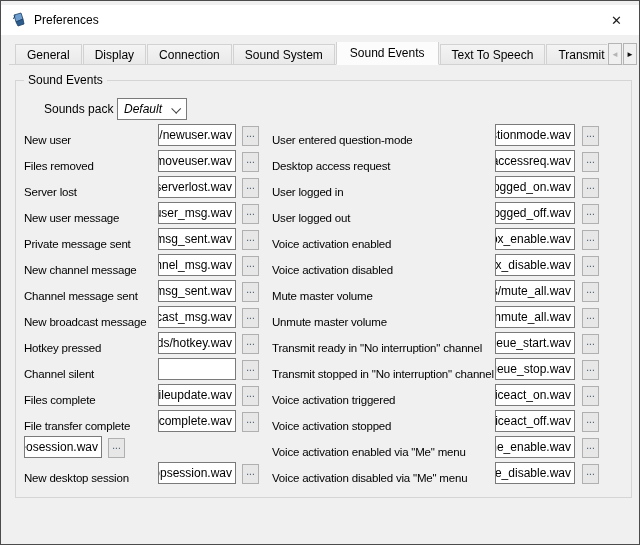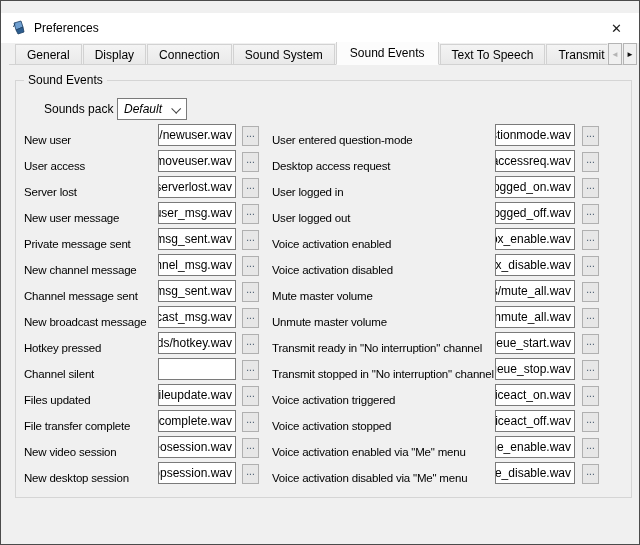--- a/index.html
+++ b/index.html
@@ -7,21 +7,21 @@
     width:640px;height:545px;overflow:hidden;
     font-family:"Liberation Sans","DejaVu Sans",sans-serif;
     font-size:12px;color:#000;background:#bfbfbf;
   }
   .window{
     position:absolute;inset:0;box-sizing:border-box;
     border:1px solid #4b4b4b;background:#f0f0f0;
   }
   
   .titlebar{
-    position:absolute;top:12px;left:0;right:0;height:30px;
+    position:absolute;top:4px;left:0;right:0;height:30px;
     background:#ffffff;display:flex;align-items:center;padding-left:9px;
   }
   .titlebar .app-icon{width:17px;height:17px;margin-right:7px;flex:0 0 auto;}
   .titlebar .title{font-size:12px;color:#000;}
   .close-btn{
     margin-left:auto;width:45px;height:30px;display:flex;
     align-items:center;justify-content:center;
     font-size:13px;color:#1a1a1a;cursor:default;background:transparent;
   }
   
@@ -155,21 +155,21 @@
       </div>
     </div>
 
     <div class="rows left">
         <div class="row">
           <span class="rlabel">New user</span>
           <div class="field"><span class="fval">s/newuser.wav</span></div>
           <button class="browse">...</button>
         </div>
         <div class="row">
-          <span class="rlabel">User access</span>
+          <span class="rlabel">Files removed</span>
           <div class="field"><span class="fval">emoveuser.wav</span></div>
           <button class="browse">...</button>
         </div>
         <div class="row">
           <span class="rlabel">Server lost</span>
           <div class="field"><span class="fval">/serverlost.wav</span></div>
           <button class="browse">...</button>
         </div>
         <div class="row">
           <span class="rlabel">New user message</span>
@@ -200,31 +200,30 @@
           <span class="rlabel">Hotkey pressed</span>
           <div class="field"><span class="fval">ds/hotkey.wav</span></div>
           <button class="browse">...</button>
         </div>
         <div class="row">
           <span class="rlabel">Channel silent</span>
           <div class="field"><span class="fval"></span></div>
           <button class="browse">...</button>
         </div>
         <div class="row">
-          <span class="rlabel">Files updated</span>
+          <span class="rlabel">Files complete</span>
           <div class="field"><span class="fval">/fileupdate.wav</span></div>
           <button class="browse">...</button>
         </div>
         <div class="row">
           <span class="rlabel">File transfer complete</span>
           <div class="field"><span class="fval">_complete.wav</span></div>
           <button class="browse">...</button>
         </div>
         <div class="row">
-          <span class="rlabel">New video session</span>
           <div class="field"><span class="fval">deosession.wav</span></div>
           <button class="browse">...</button>
         </div>
         <div class="row">
           <span class="rlabel">New desktop session</span>
           <div class="field"><span class="fval">topsession.wav</span></div>
           <button class="browse">...</button>
         </div>
       </div>
     <div class="rows right">

